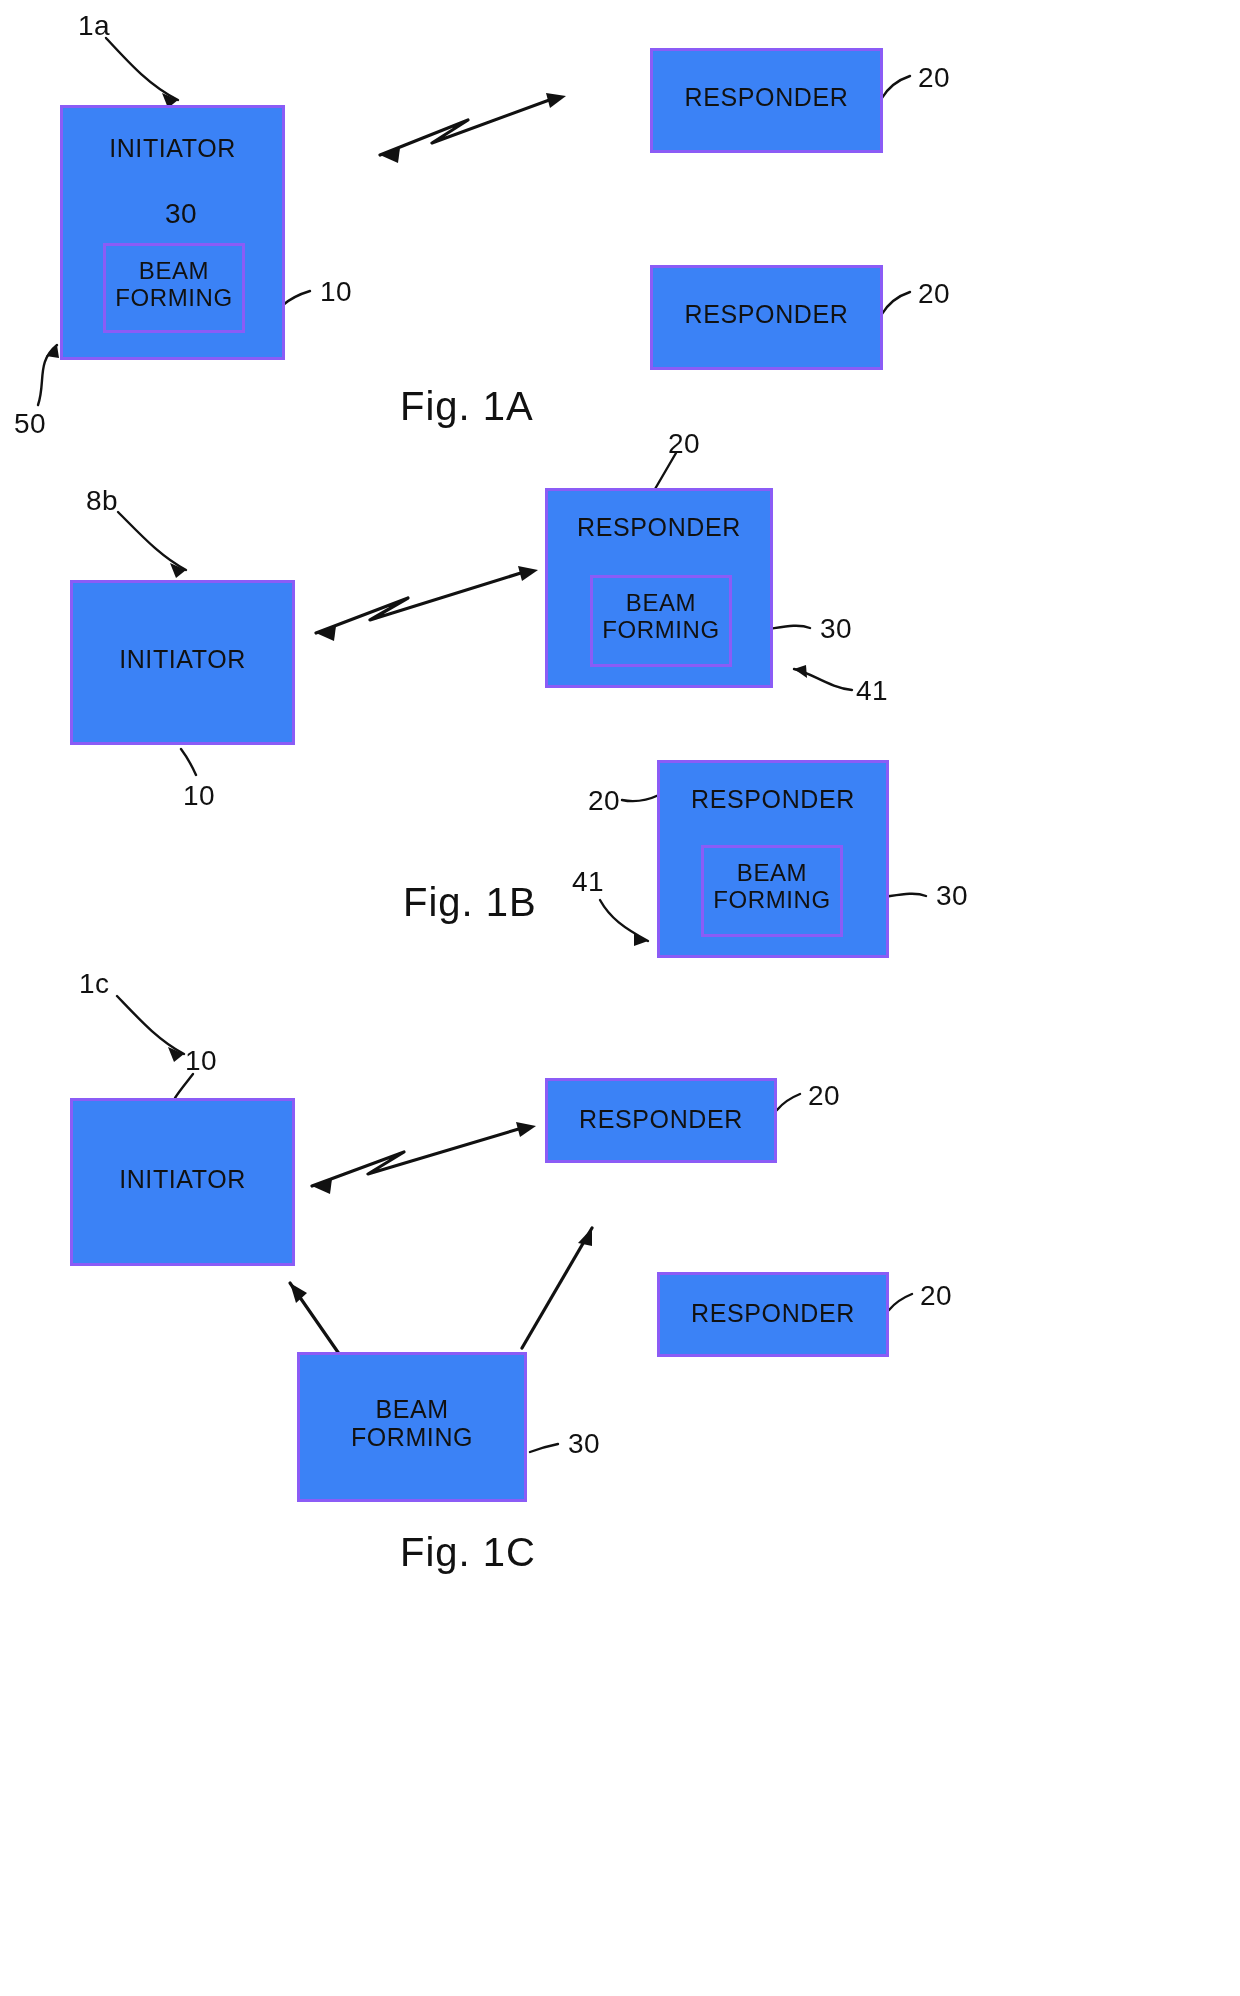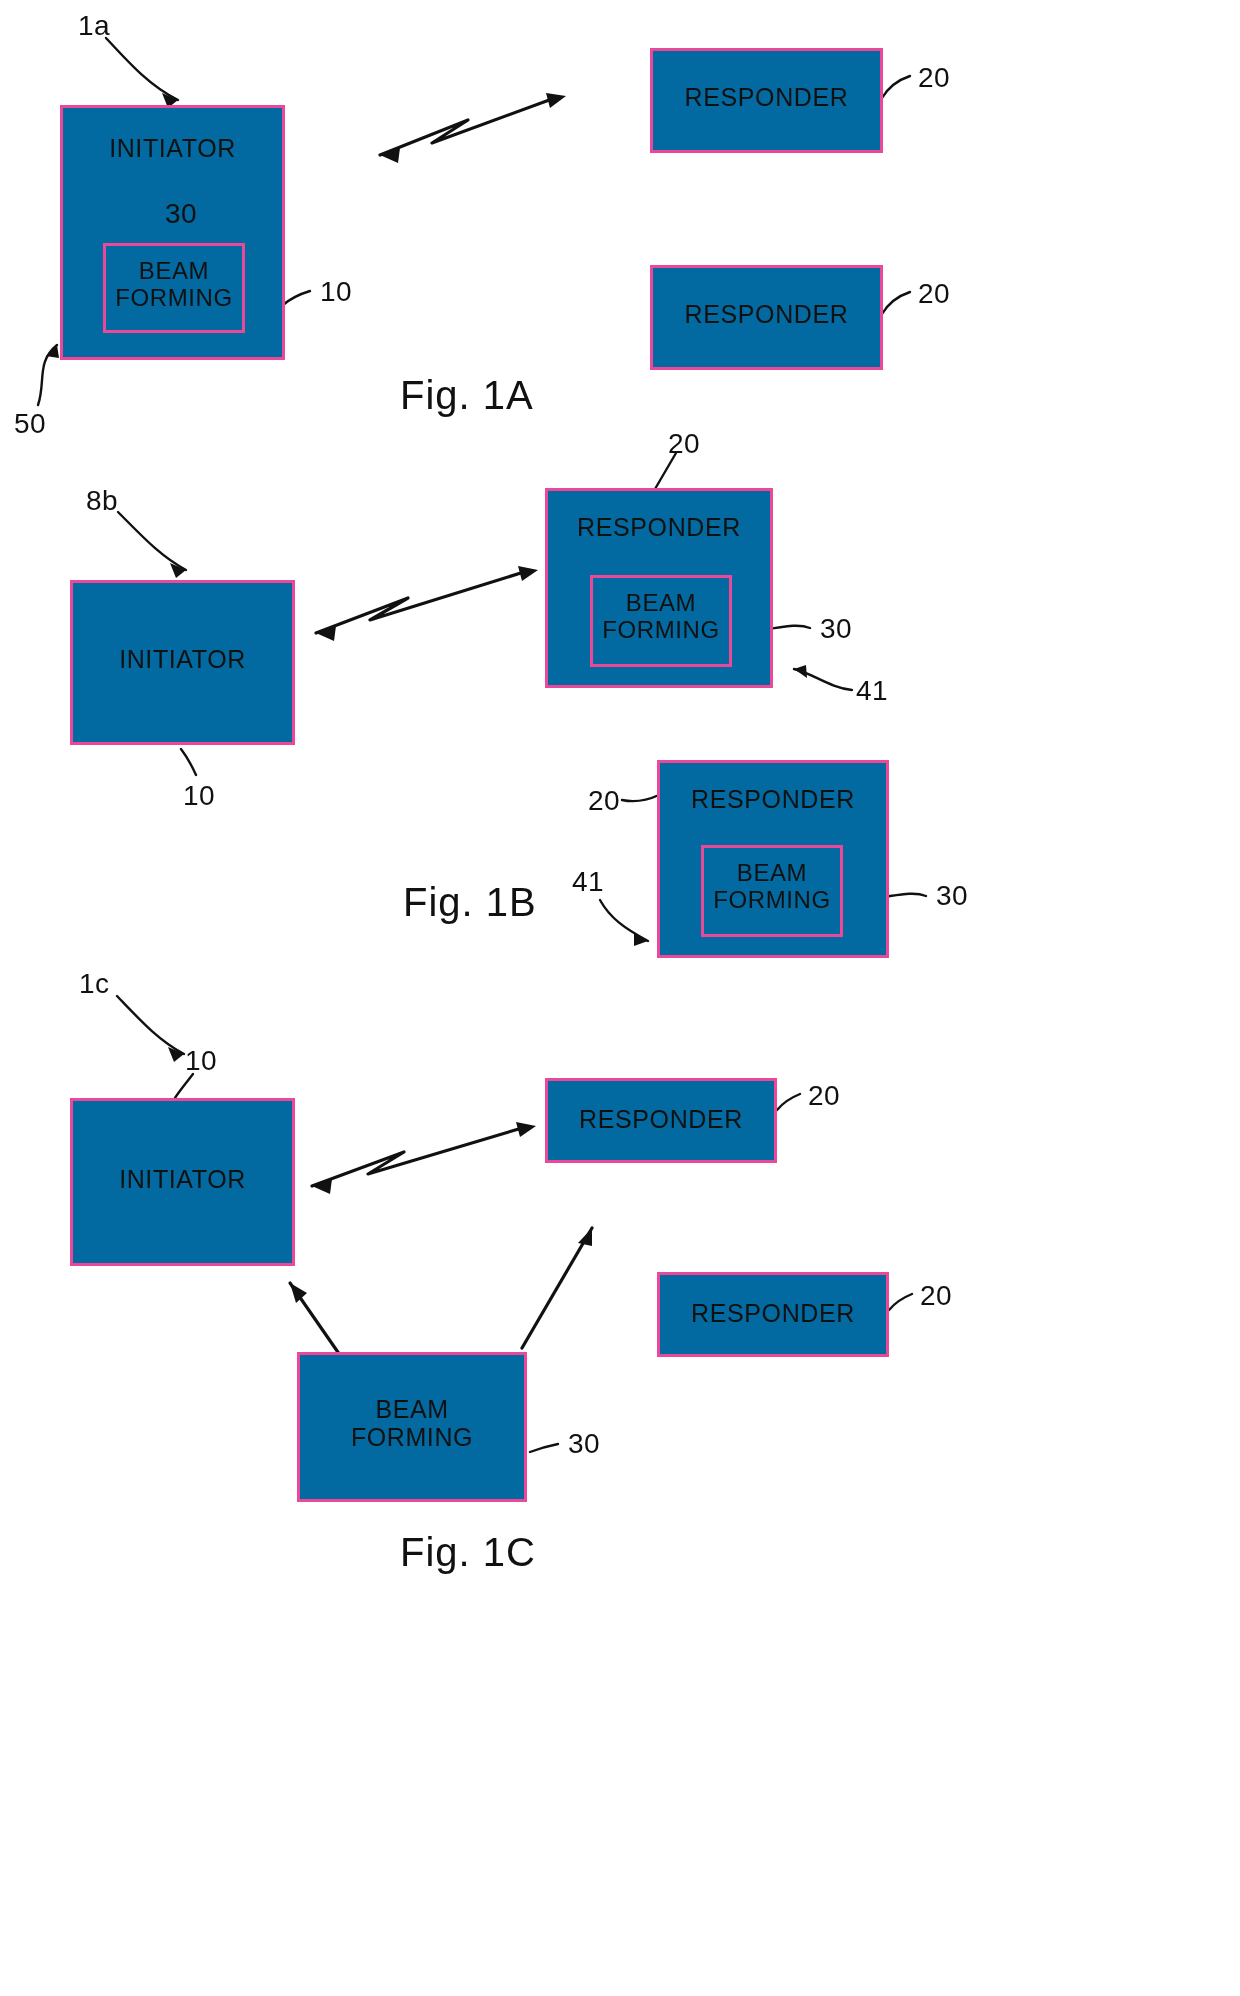--- a/index.html
+++ b/index.html
@@ -16,22 +16,22 @@
     position: relative;
     width: 1052px;
     height: 1996px;
     background: #ffffff;
     overflow: hidden;
   }
   
   .box {
     position: absolute;
     box-sizing: border-box;
-    border: 3px solid #ec4899;
-    background: #0369a1;
+    border: 3px solid #8b5cf6;
+    background: #3b82f6;
     display: flex;
     align-items: flex-start;
     justify-content: center;
   }
   .box.inner {
     border-width: 3px;
   }
   .box-label {
     font-family: "Liberation Sans", sans-serif;
     font-size: 25px;
@@ -228,21 +228,21 @@
   <div class="box" style="left:650px; top:48px; width:233px; height:105px;">
     <span class="box-label" style="margin-top:32px;">RESPONDER</span>
   </div>
   <span class="ref" style="left:918px; top:62px;">20</span>
 
   <div class="box" style="left:650px; top:265px; width:233px; height:105px;">
     <span class="box-label" style="margin-top:32px;">RESPONDER</span>
   </div>
   <span class="ref" style="left:918px; top:278px;">20</span>
 
-  <span class="caption" style="left:400px; top:373px;">Fig. 1A</span>
+  <span class="caption" style="left:400px; top:384px;">Fig. 1A</span>
 
   <span class="ref" style="left:86px; top:485px;">8b</span>
 
   <div class="box" style="left:70px; top:580px; width:225px; height:165px;">
     <span class="box-label" style="margin-top:62px;">INITIATOR</span>
   </div>
   <span class="ref" style="left:183px; top:780px;">10</span>
 
   <div class="box" style="left:545px; top:488px; width:228px; height:200px;">
     <span class="box-label" style="margin-top:22px;">RESPONDER</span>

